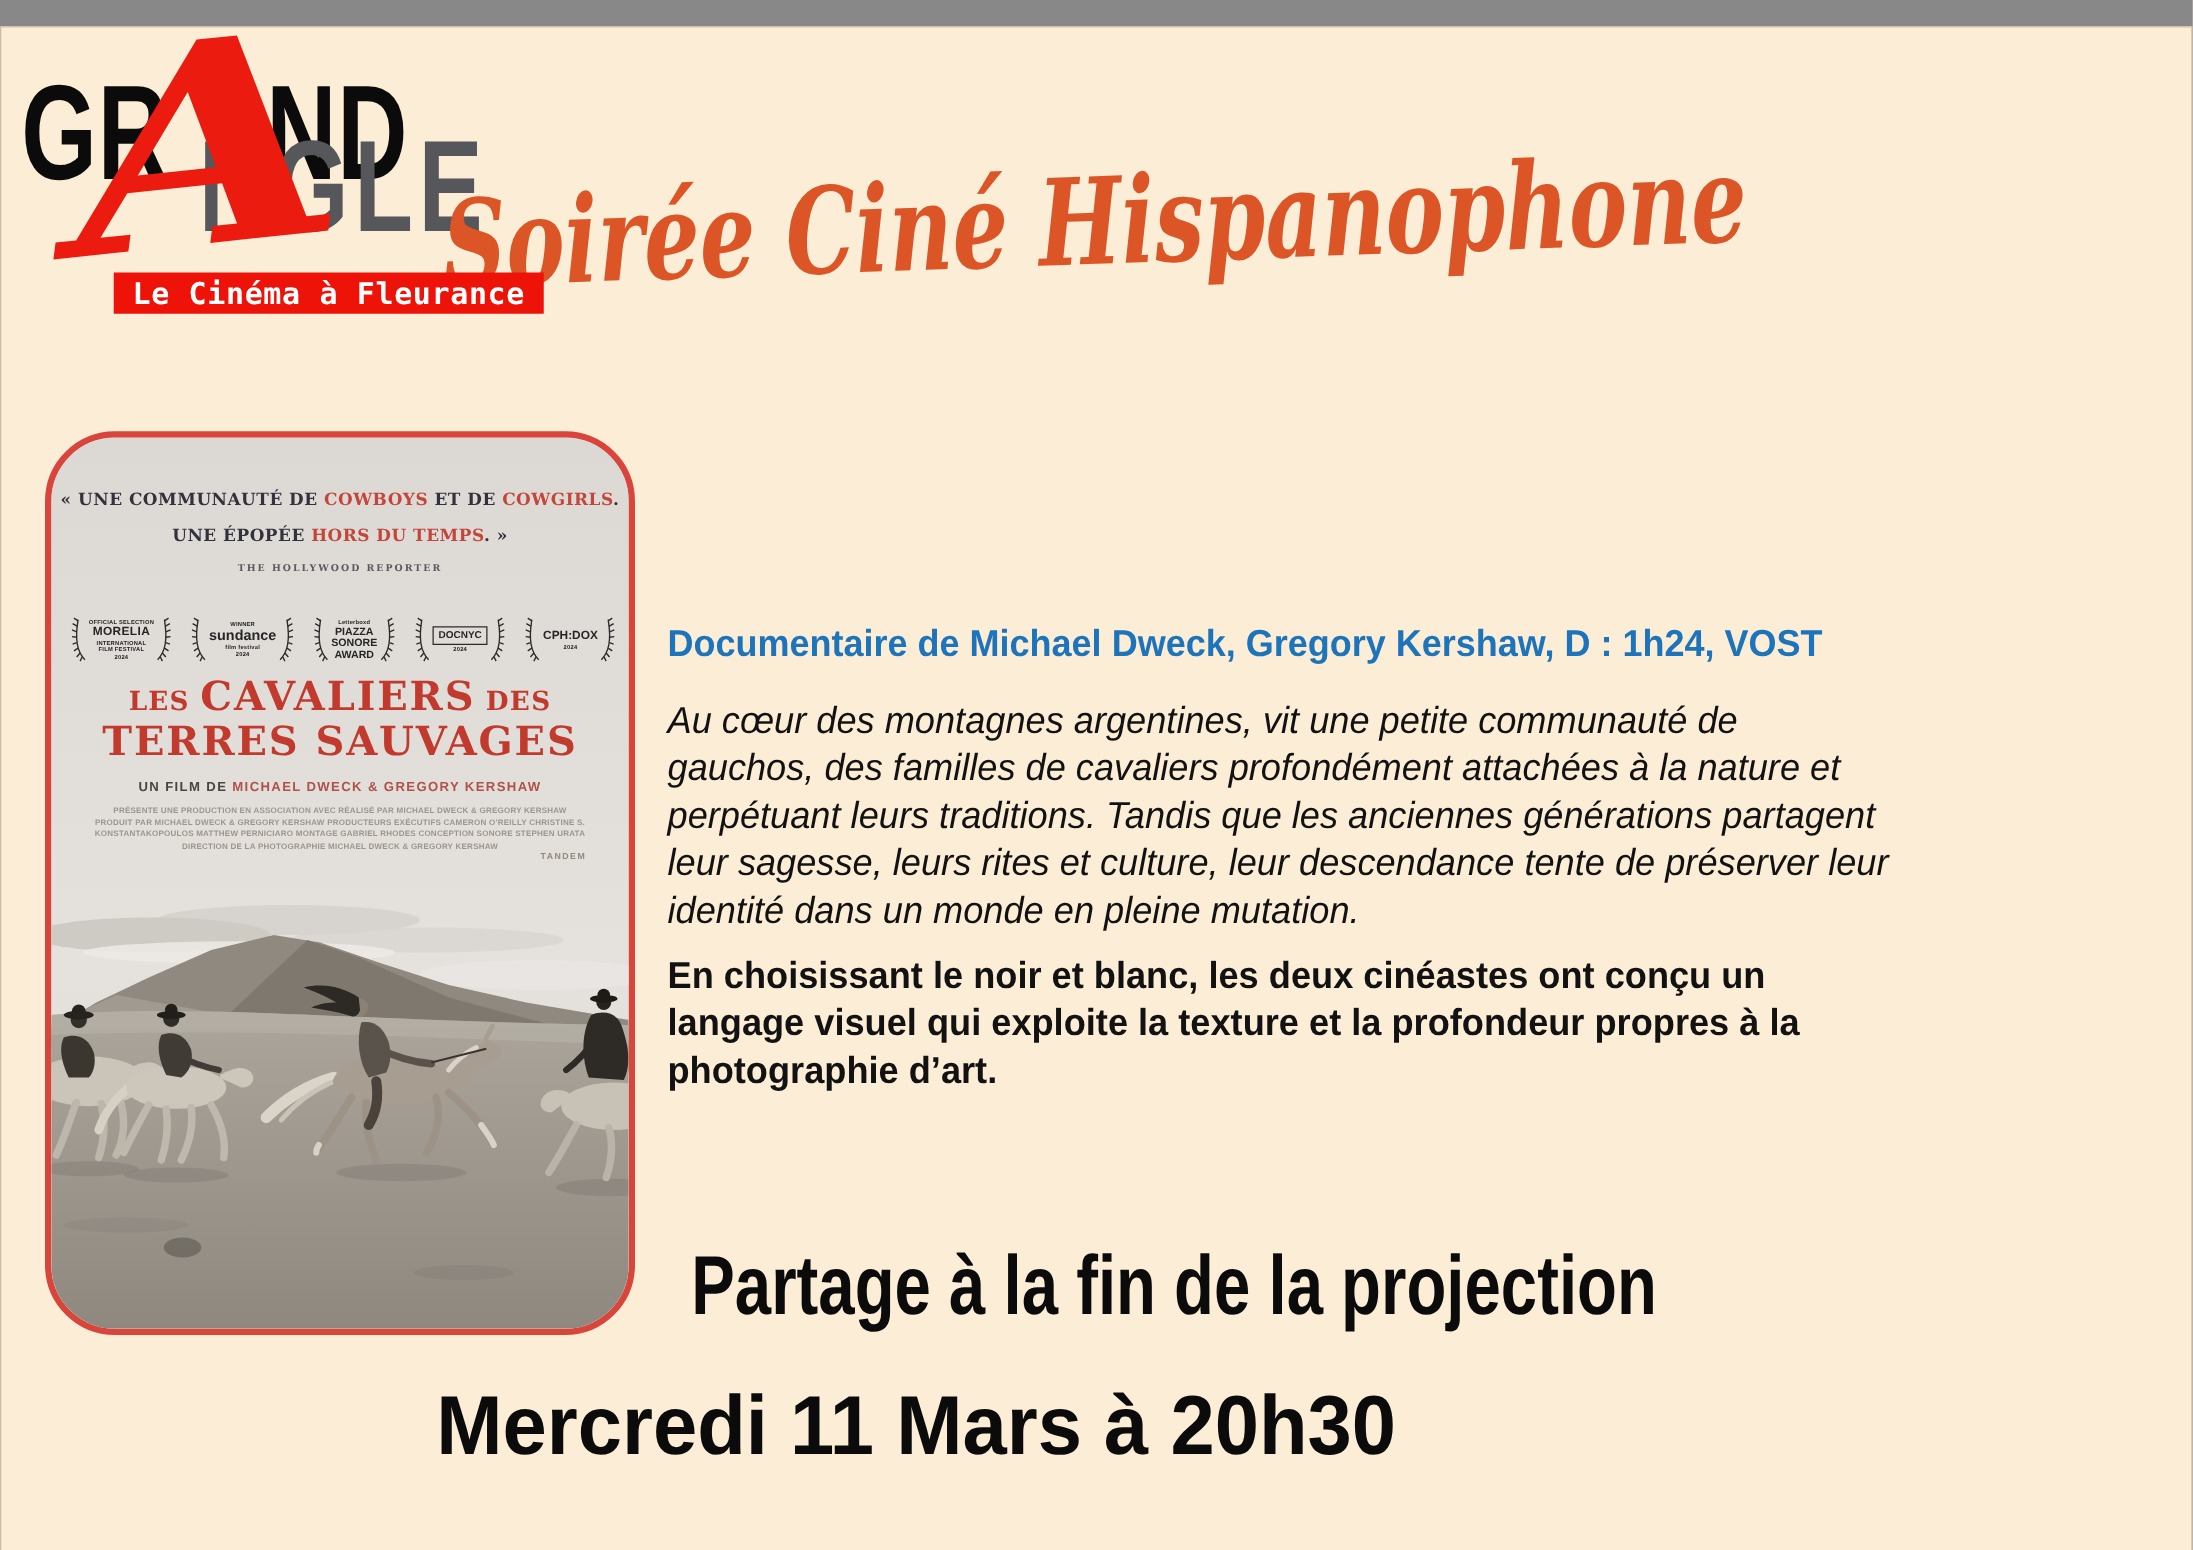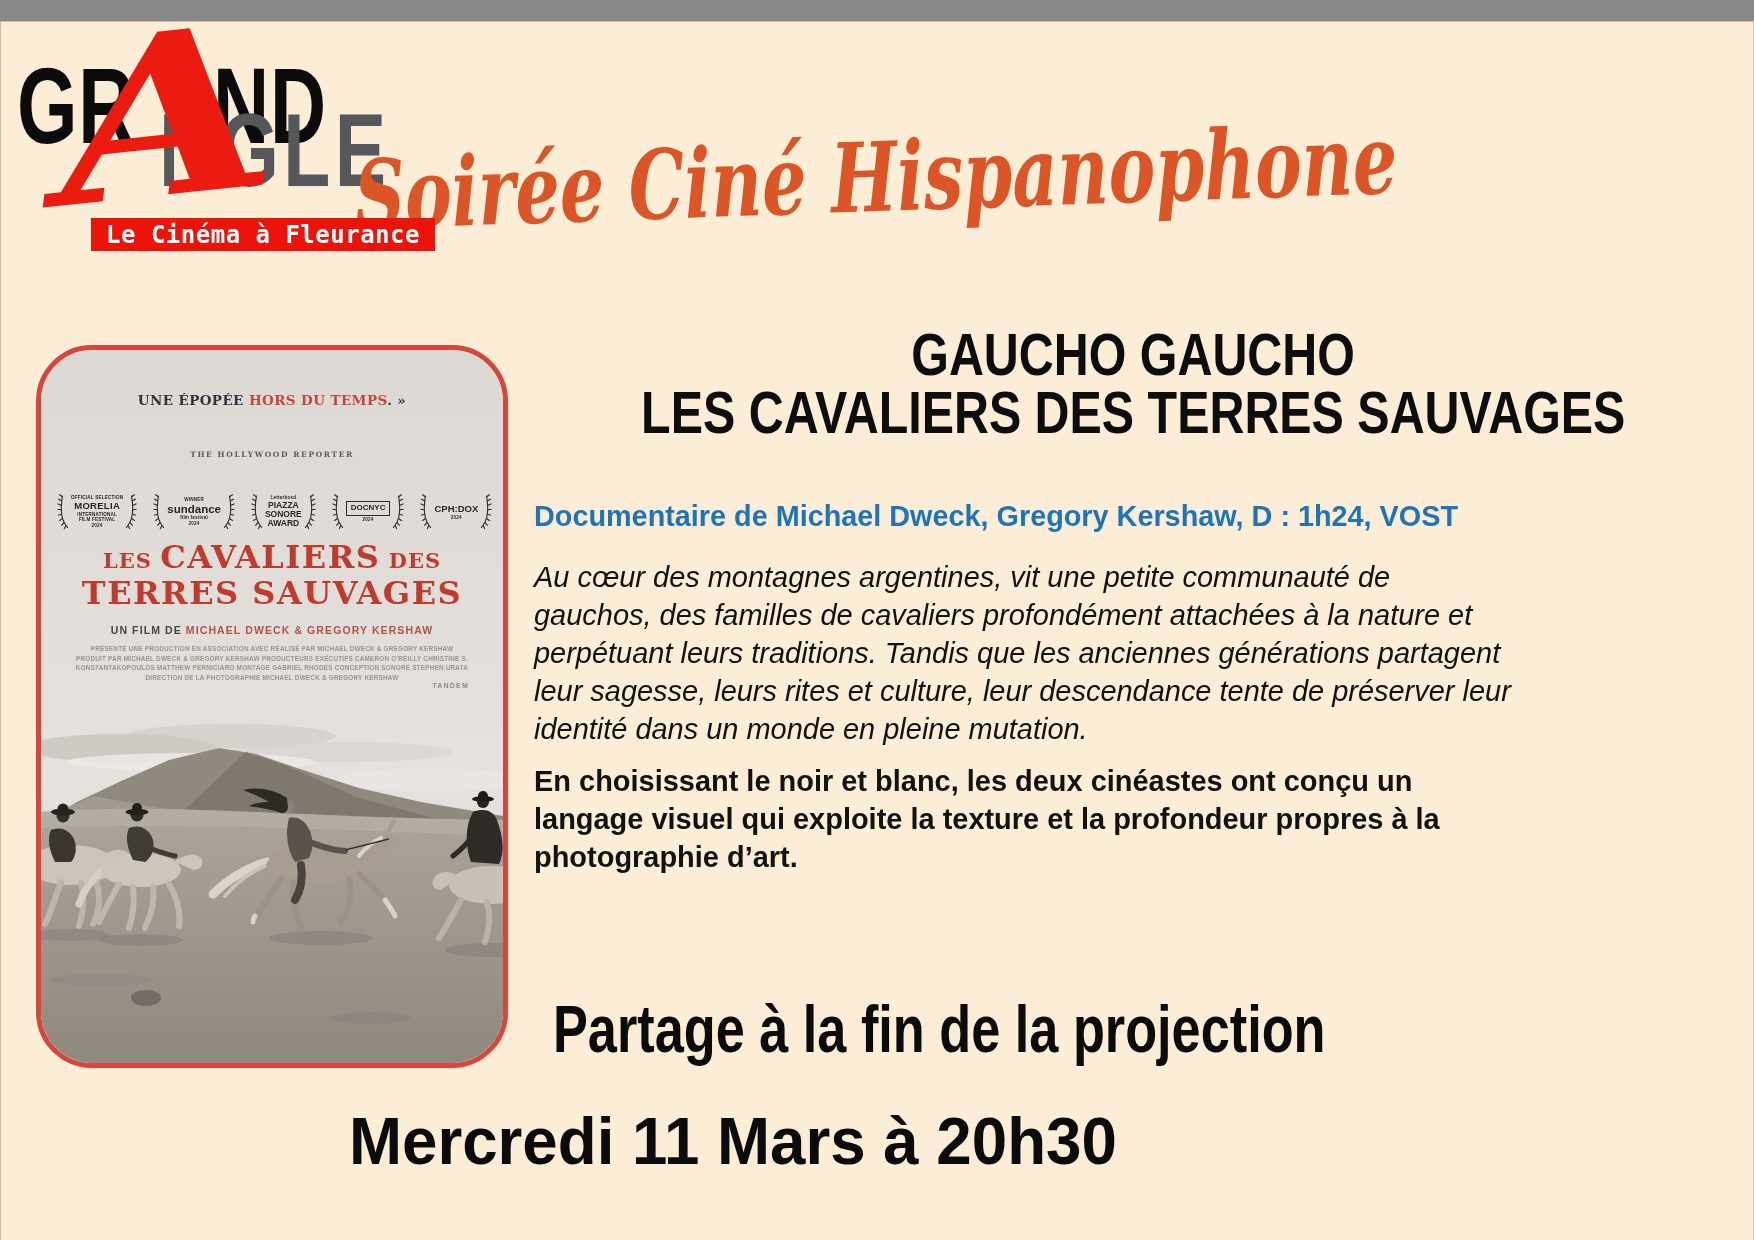--- a/index.html
+++ b/index.html
@@ -191,20 +191,21 @@
       <path d="M414,524 C404,520 396,522 392,530 C390,536 394,540 400,540 C406,536 410,532 414,530 Z" fill="#C7C1B6"></path>
       <path d="M420,550 C412,564 406,576 398,588 M446,552 C450,566 448,580 444,592" stroke="#B9B3A8" stroke-width="6" stroke-linecap="round" fill="none"></path>
       <path d="M432,462 C442,458 452,460 456,470 C462,486 464,502 458,514 L430,512 C424,496 424,476 432,462 Z" fill="#2E2A25"></path>
       <path d="M436,480 C428,492 420,500 412,506" stroke="#2E2A25" stroke-width="5" stroke-linecap="round" fill="none"></path>
       <circle cx="442" cy="452" r="6" fill="#262221"></circle>
       <circle cx="442" cy="446" r="5" fill="#1E1A16"></circle>
       <ellipse cx="442" cy="449" rx="11" ry="3" fill="#1E1A16"></ellipse>
     </svg>
 
     <div class="abs p-quote">
+      <div class="row"><span>« UNE COMMUNAUTÉ DE </span><span class="qr">COWBOYS</span><span> ET DE </span><span class="qr">COWGIRLS</span><span>.</span></div>
       <div class="row"><span>UNE ÉPOPÉE </span><span class="qr">HORS DU TEMPS</span><span>. »</span></div>
     </div>
     <div class="abs p-thr">THE HOLLYWOOD REPORTER</div>
 
     <div class="abs laurels">
       <div class="laurel">
         <svg class="br">
             <use href="#branch"></use>
           </svg>
         <div class="ltxt">
@@ -292,24 +293,20 @@
     <div class="abs p-title">
       <div class="row"><span class="sm">LES </span><span class="bg">CAVALIERS</span><span class="sm"> DES</span></div>
       <div class="row bg">TERRES SAUVAGES</div>
     </div>
 
     <div class="abs p-by"><span>UN FILM DE </span><span class="names">MICHAEL DWECK &amp; GREGORY KERSHAW</span></div>
     <div class="abs p-credits">PRÉSENTE UNE PRODUCTION EN ASSOCIATION AVEC RÉALISÉ PAR MICHAEL DWECK &amp; GREGORY KERSHAW PRODUIT PAR MICHAEL DWECK &amp; GREGORY KERSHAW PRODUCTEURS EXÉCUTIFS CAMERON O'REILLY CHRISTINE S. KONSTANTAKOPOULOS MATTHEW PERNICIARO MONTAGE GABRIEL RHODES CONCEPTION SONORE STEPHEN URATA DIRECTION DE LA PHOTOGRAPHIE MICHAEL DWECK &amp; GREGORY KERSHAW</div>
     <div class="abs p-studio">TANDEM</div>
   </div>
 
-  <div class="abs m-title">
-    <div><span>GAUCHO GAUCHO</span></div>
-    <div><span>LES CAVALIERS DES TERRES SAUVAGES</span></div>
-  </div>
 
   <div class="abs m-doc">Documentaire de Michael Dweck, Gregory Kershaw, D : 1h24, VOST</div>
 
   <div class="abs m-p1">
     <div class="bodyline">Au cœur des montagnes argentines, vit une petite communauté de</div>
     <div class="bodyline">gauchos, des familles de cavaliers profondément attachées à la nature et</div>
     <div class="bodyline">perpétuant leurs traditions. Tandis que les anciennes générations partagent</div>
     <div class="bodyline">leur sagesse, leurs rites et culture, leur descendance tente de préserver leur</div>
     <div class="bodyline">identité dans un monde en pleine mutation.</div>
   </div>

